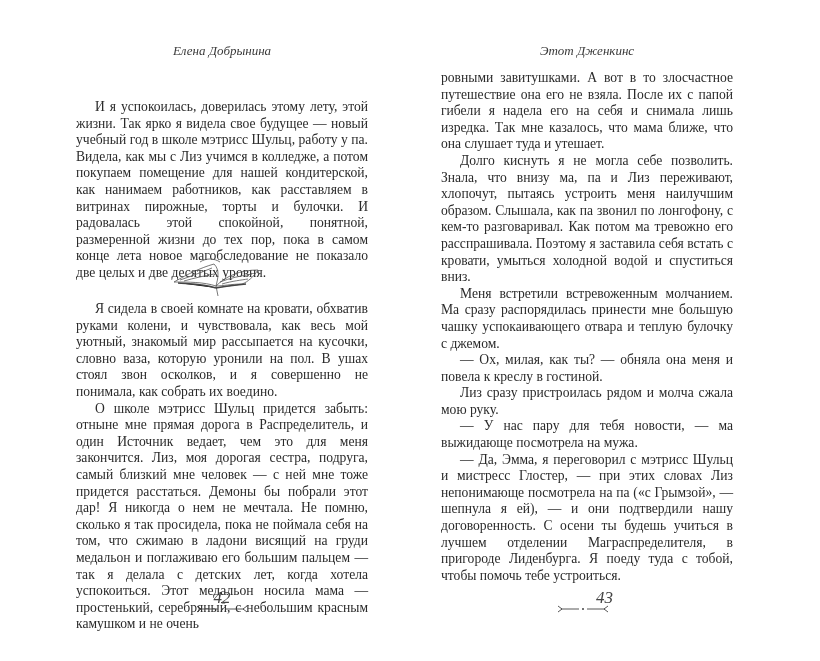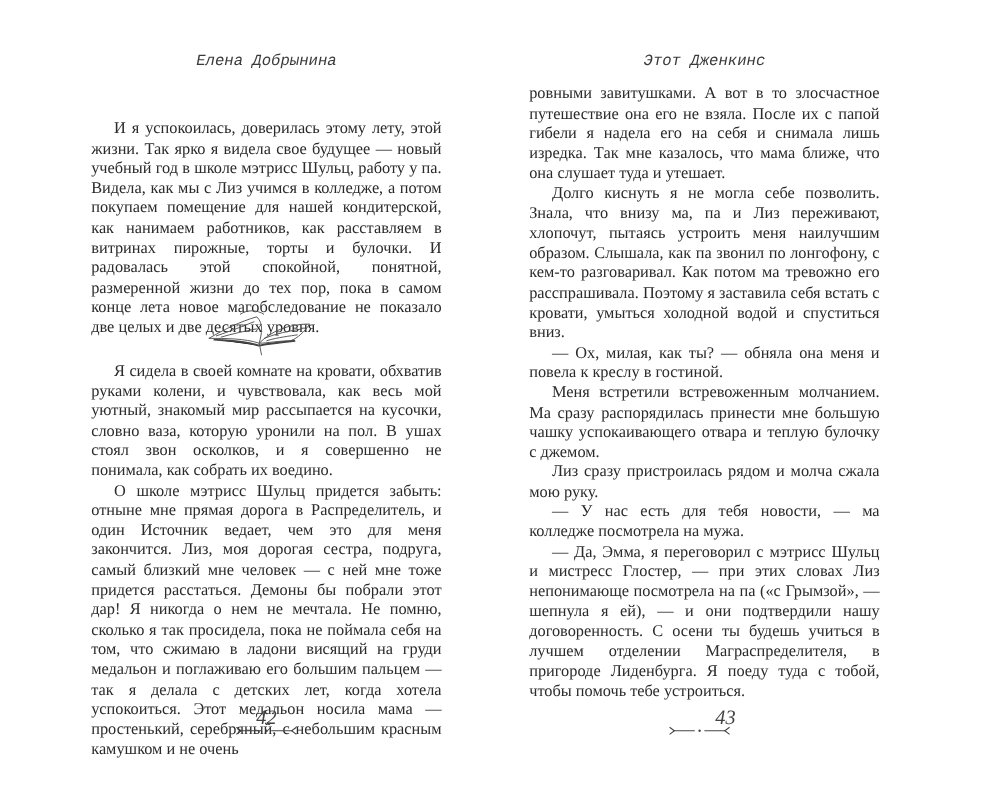--- a/index.html
+++ b/index.html
@@ -2,21 +2,21 @@
 <html><head>
 <meta charset="utf-8">
 <style>
   html, body { margin: 0; padding: 0; background: #ffffff; }
   body { width: 820px; height: 661px; position: relative; overflow: hidden;
          font-family: "DejaVu Serif", "Liberation Serif", serif; color: #2a2a2a; }
   .page { position: absolute; top: 0; height: 661px; }
   .page.left { left: 76px; width: 292px; }
   .page.right { left: 441px; width: 292px; }
   .running-head { position: absolute; top: 43px; left: 0; width: 100%; text-align: center;
-                  font-family: Liberation Mono, monospace; font-style: italic; font-size: 13px; color: #3a3a3a; }
+                  font-family: Liberation Serif, serif; font-style: italic; font-size: 13px; color: #3a3a3a; }
   .text { position: absolute; left: 0; width: 100%; font-family: "Liberation Serif", serif;
           font-size: 13.6px; line-height: 16.6px; text-align: justify; }
   .page.left .text.t1 { top: 70px; margin-top: 29px; }
   .page.left .text.t2 { top: 301px; }
   .page.right .text.t1 { top: 70px; }
   .text p { margin: 0; text-indent: 19px; }
   .text p.noindent { text-indent: 0; }
   .ornament-book { position: absolute; top: 248px; left: 94px; width: 92px; height: 52px; }
   .folio { position: absolute; top: 592px; width: 60px; text-align: center; }
   .page.left .folio { left: 116px; }
@@ -64,24 +64,24 @@
       <circle cx="26" cy="4" r="1" fill="#444"></circle>
     </svg>
   </div>
 </div>
 
 <div class="page right">
   <div class="running-head">Этот Дженкинс</div>
   <div class="text t1">
     <p class="noindent">ровными завитушками. А вот в то злосчастное путешествие она его не взяла. После их с папой гибели я надела его на себя и снимала лишь изредка. Так мне казалось, что мама ближе, что она слушает туда и утешает.</p>
     <p>Долго киснуть я не могла себе позволить. Знала, что внизу ма, па и Лиз переживают, хлопочут, пытаясь устроить меня наилучшим образом. Слышала, как па звонил по лонгофону, с кем-то разговаривал. Как потом ма тревожно его расспрашивала. Поэтому я заставила себя встать с кровати, умыться холодной водой и спуститься вниз.</p>
+    <p>Меня встретили встревоженным молчанием. Ма сразу распорядилась принести мне большую чашку успокаивающего отвара и теплую булочку с джемом.</p>
     <p>— Ох, милая, как ты? — обняла она меня и повела к креслу в гостиной.</p>
-    <p>Меня встретили встревоженным молчанием. Ма сразу распорядилась принести мне большую чашку успокаивающего отвара и теплую булочку с джемом.</p>
     <p>Лиз сразу пристроилась рядом и молча сжала мою руку.</p>
-    <p>— У нас есть для тебя новости, — ма колледже посмотрела на мужа.</p>
+    <p>— У нас пару для тебя новости, — ма выжидающе посмотрела на мужа.</p>
     <p>— Да, Эмма, я переговорил с мэтрисс Шульц и мистресс Глостер, — при этих словах Лиз непонимающе посмотрела на па («с Грымзой», — шепнула я ей), — и они подтвердили нашу договоренность. С осени ты будешь учиться в лучшем отделении Маграспределителя, в пригороде Лиденбурга. Я поеду туда с тобой, чтобы помочь тебе устроиться.</p>
   </div>
   <div class="folio">
     <div class="num">43</div>
     <svg width="52" height="8" viewBox="0 0 52 8">
       <g stroke="#444" stroke-width="0.9" fill="none">
         <path d="M1 1 L5 4 L1 7"></path>
           <path d="M4 4 L22 4"></path>
           <path d="M30 4 L48 4"></path>
           <path d="M51 1 L47 4 L51 7"></path>

